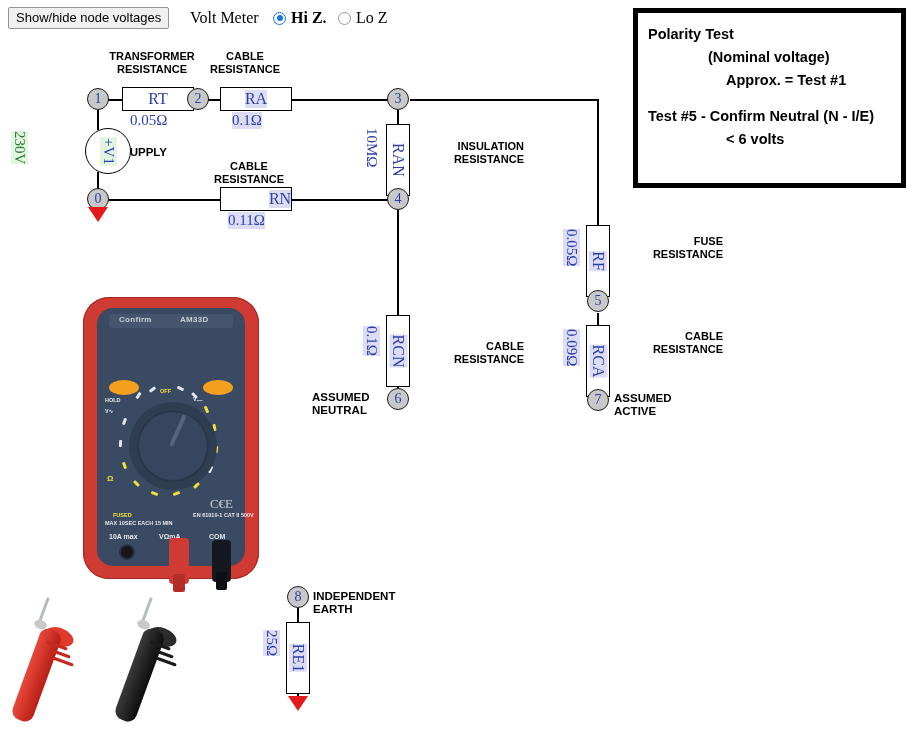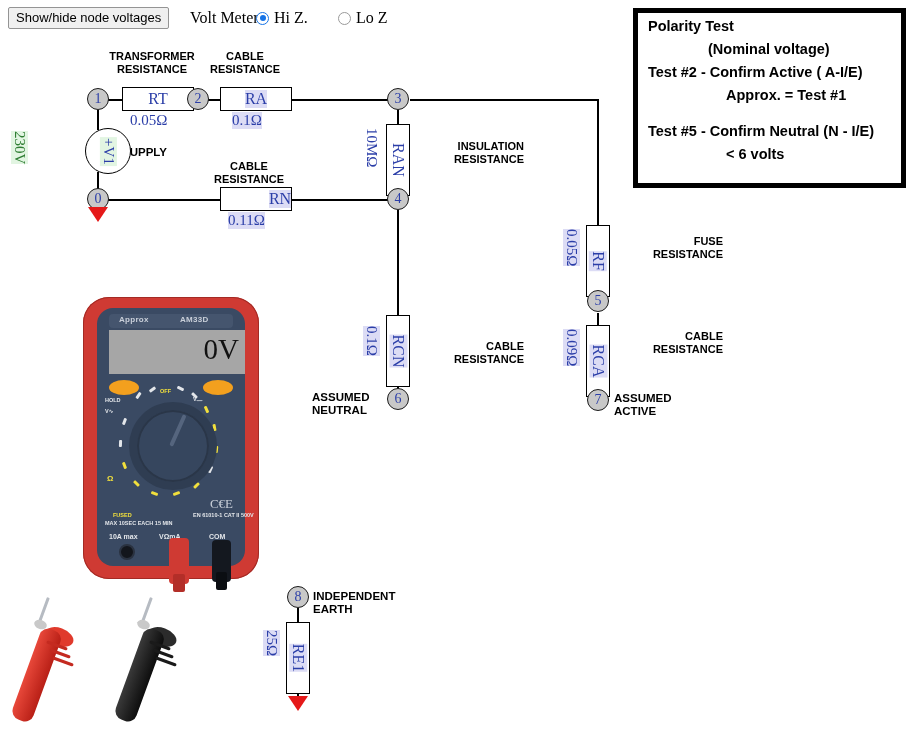--- a/index.html
+++ b/index.html
@@ -22,21 +22,21 @@
     padding:2px 7px 3px 7px;
     line-height:15px;
     cursor:pointer;
   }
   #vm-label{
     position:absolute;left:190px;top:9px;
     font-family:"Liberation Serif",serif;
     font-size:16px;color:#000;
   }
   .radio-wrap{position:absolute;top:9px;display:flex;align-items:center;}
-  #radio-hi{left:256px;}
+  #radio-hi{left:273px;font-weight:bold;}
   #radio-lo{left:338px;}
   .radio-dot{
     width:13px;height:13px;border-radius:50%;
     border:1px solid #9a9a9a;background:#fff;
     box-sizing:border-box;display:inline-block;
     position:relative;margin-right:5px;cursor:pointer;
   }
   .radio-dot.on{border:1px solid #1673e6;background:#fff;}
   .radio-dot.on:after{
     content:"";position:absolute;left:2.5px;top:2.5px;
@@ -45,21 +45,21 @@
   .radio-txt{
     font-family:"Liberation Serif",serif;font-size:16px;color:#000;
     cursor:pointer;
   }
 
   
   #polarity-box{
     position:absolute;left:633px;top:8px;width:273px;height:180px;
     border:5px solid #000;background:#fff;box-sizing:border-box;
   }
-  #polarity-inner{padding:2px 0 0 10px;}
+  #polarity-inner{padding:10px 0 0 10px;}
   .pol-line{
     font-family:"Liberation Sans",sans-serif;
     font-weight:bold;font-size:14.5px;color:#000;
     line-height:23px;white-space:pre;
   }
   .pol-indent{padding-left:60px;}
   .pol-indent2{padding-left:78px;}
   .pol-gap{height:13px;}
 
   
@@ -260,21 +260,20 @@
   <div class="radio-wrap" id="radio-lo">
     <span class="radio-dot"></span>
     <span class="radio-txt">Lo Z</span>
   </div>
 </div>
 
 <div id="polarity-box">
   <div id="polarity-inner">
     <div class="pol-line">Polarity Test</div>
     <div class="pol-line pol-indent">(Nominal voltage)</div>
-    <div class="pol-line">Test #2 - Confirm Active ( A-I/E)</div>
     <div class="pol-line pol-indent2">Approx. = Test #1</div>
     <div class="pol-gap"></div>
     <div class="pol-line">Test #5 - Confirm Neutral (N - I/E)</div>
     <div class="pol-line pol-indent2">&lt; 6 volts</div>
   </div>
 </div>
 
 <div id="circuit">
 
   <div class="clabel" style="left:104px;top:50px;width:96px;">TRANSFORMER
@@ -401,26 +400,23 @@
 EARTH</div>
 
   <div class="gnd" style="left:88px;top:207px;"></div>
   <div class="gnd" style="left:288px;top:696px;"></div>
 </div>
 
 <div id="meter">
   <div id="meter-body"></div>
   <div id="meter-face">
     <div id="meter-brandbar"></div>
-    <div class="meter-brand" id="brand-a">Approx</div>
+    <div class="meter-brand" id="brand-a">Confirm</div>
     <div class="meter-brand" id="brand-b">AM33D</div>
 
-    <div id="meter-lcd">
-      <div id="meter-reading">0V</div>
-    </div>
 
     <div class="meter-btn" id="mbtn-l"></div>
     <div class="meter-btn" id="mbtn-r"></div>
 
     <div class="dial-txt" style="left:8px;top:89px;color:#e3e6ea;">HOLD</div>
     <div class="dial-txt" style="left:63px;top:80px;color:#f2e03c;">OFF</div>
     <div class="dial-txt" style="left:96px;top:88px;color:#e3e6ea;">V⎼</div>
     <div class="dial-txt" style="left:8px;top:100px;color:#e3e6ea;">V∿</div>
     <div class="dial-txt" style="left:10px;top:166px;color:#f2e03c;font-size:8px;">Ω</div>
 

